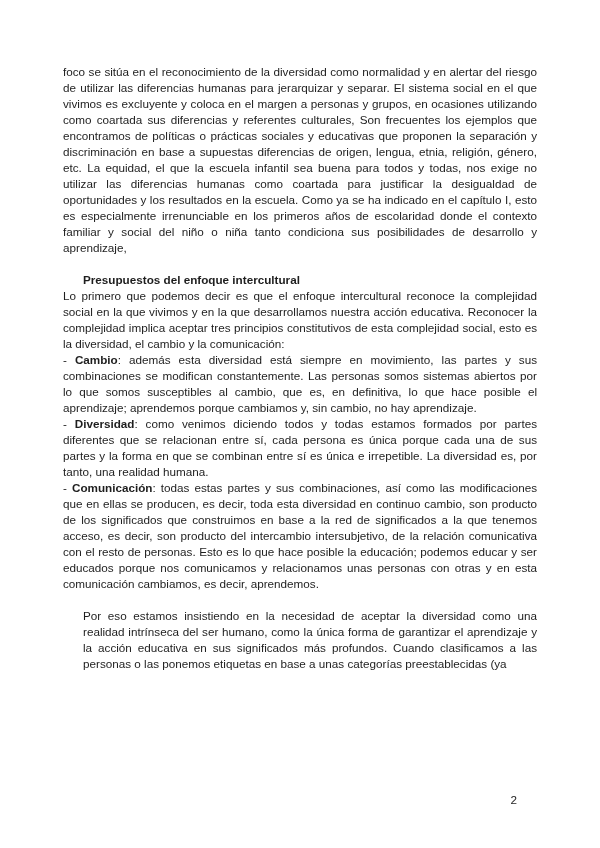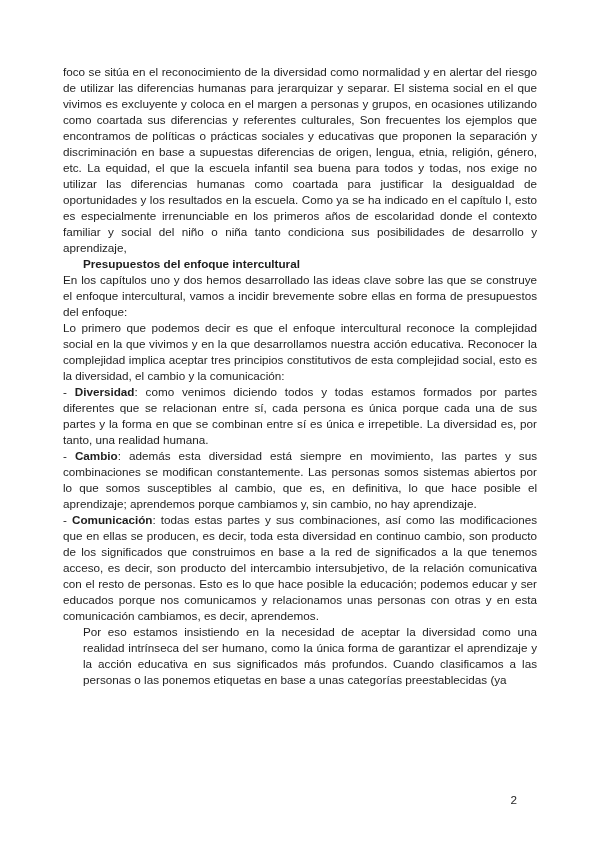--- a/index.html
+++ b/index.html
@@ -31,20 +31,21 @@
     margin: 0;
     padding: 0;
   }
   .heading {
     font-size: 11.7px;
     line-height: 16px;
     font-weight: 700;
     text-align: left;
   }
   .spaced {
+    margin-top: 16px;
     padding-left: 20px;
   }
   .term {
     font-weight: 700;
   }
   .page-number {
     position: absolute;
     top: 792px;
     right: 72px;
     font-size: 11.7px;
@@ -55,27 +56,26 @@
 </head>
 <body>
 
 <div class="page">
   <div class="content">
 
     <p class="para">foco se sitúa en el reconocimiento de la diversidad como normalidad y en alertar del riesgo de utilizar las diferencias humanas para jerarquizar y separar. El sistema social en el que vivimos es excluyente y coloca en el margen a personas y grupos, en ocasiones utilizando como coartada sus diferencias y referentes culturales, Son frecuentes los ejemplos que encontramos de políticas o prácticas sociales y educativas que proponen la separación y discriminación en base a supuestas diferencias de origen, lengua, etnia, religión, género, etc. La equidad, el que la escuela infantil sea buena para todos y todas, nos exige no utilizar las diferencias humanas como coartada para justificar la desigualdad de oportunidades y los resultados en la escuela. Como ya se ha indicado en el capítulo I, esto es especialmente irrenunciable en los primeros años de escolaridad donde el contexto familiar y social del niño o niña tanto condiciona sus posibilidades de desarrollo y aprendizaje,</p>
 
     <h2 class="heading spaced">Presupuestos del enfoque intercultural</h2>
 
-    <p class="para">En los capítulos uno y dos hemos desarrollado las ideas clave sobre las que se construye el enfoque intercultural, vamos a incidir brevemente sobre ellas en forma de presupuestos del enfoque:</p>
 
     <p class="para">Lo primero que podemos decir es que el enfoque intercultural reconoce la complejidad social en la que vivimos y en la que desarrollamos nuestra acción educativa. Reconocer la complejidad implica aceptar tres principios constitutivos de esta complejidad social, esto es la diversidad, el cambio y la comunicación:</p>
 
+    <p class="para"><span>- </span><span class="term">Cambio</span><span>: además esta diversidad está siempre en movimiento, las partes y sus combinaciones se modifican constantemente. Las personas somos sistemas abiertos por lo que somos susceptibles al cambio, que es, en definitiva, lo que hace posible el aprendizaje; aprendemos porque cambiamos y, sin cambio, no hay aprendizaje.</span></p>
+
     <p class="para"><span>- </span><span class="term">Diversidad</span><span>: como venimos diciendo todos y todas estamos formados por partes diferentes que se relacionan entre sí, cada persona es única porque cada una de sus partes y la forma en que se combinan entre sí es única e irrepetible. La diversidad es, por tanto, una realidad humana.</span></p>
-
-    <p class="para"><span>- </span><span class="term">Cambio</span><span>: además esta diversidad está siempre en movimiento, las partes y sus combinaciones se modifican constantemente. Las personas somos sistemas abiertos por lo que somos susceptibles al cambio, que es, en definitiva, lo que hace posible el aprendizaje; aprendemos porque cambiamos y, sin cambio, no hay aprendizaje.</span></p>
 
     <p class="para"><span>- </span><span class="term">Comunicación</span><span>: todas estas partes y sus combinaciones, así como las modificaciones que en ellas se producen, es decir, toda esta diversidad en continuo cambio, son producto de los significados que construimos en base a la red de significados a la que tenemos acceso, es decir, son producto del intercambio intersubjetivo, de la relación comunicativa con el resto de personas. Esto es lo que hace posible la educación; podemos educar y ser educados porque nos comunicamos y relacionamos unas personas con otras y en esta comunicación cambiamos, es decir, aprendemos.</span></p>
 
     <p class="para spaced">Por eso estamos insistiendo en la necesidad de aceptar la diversidad como una realidad intrínseca del ser humano, como la única forma de garantizar el aprendizaje y la acción educativa en sus significados más profundos. Cuando clasificamos a las personas o las ponemos etiquetas en base a unas categorías preestablecidas (ya</p>
 
   </div>
 
   <div class="page-number">2</div>
 </div>
 

